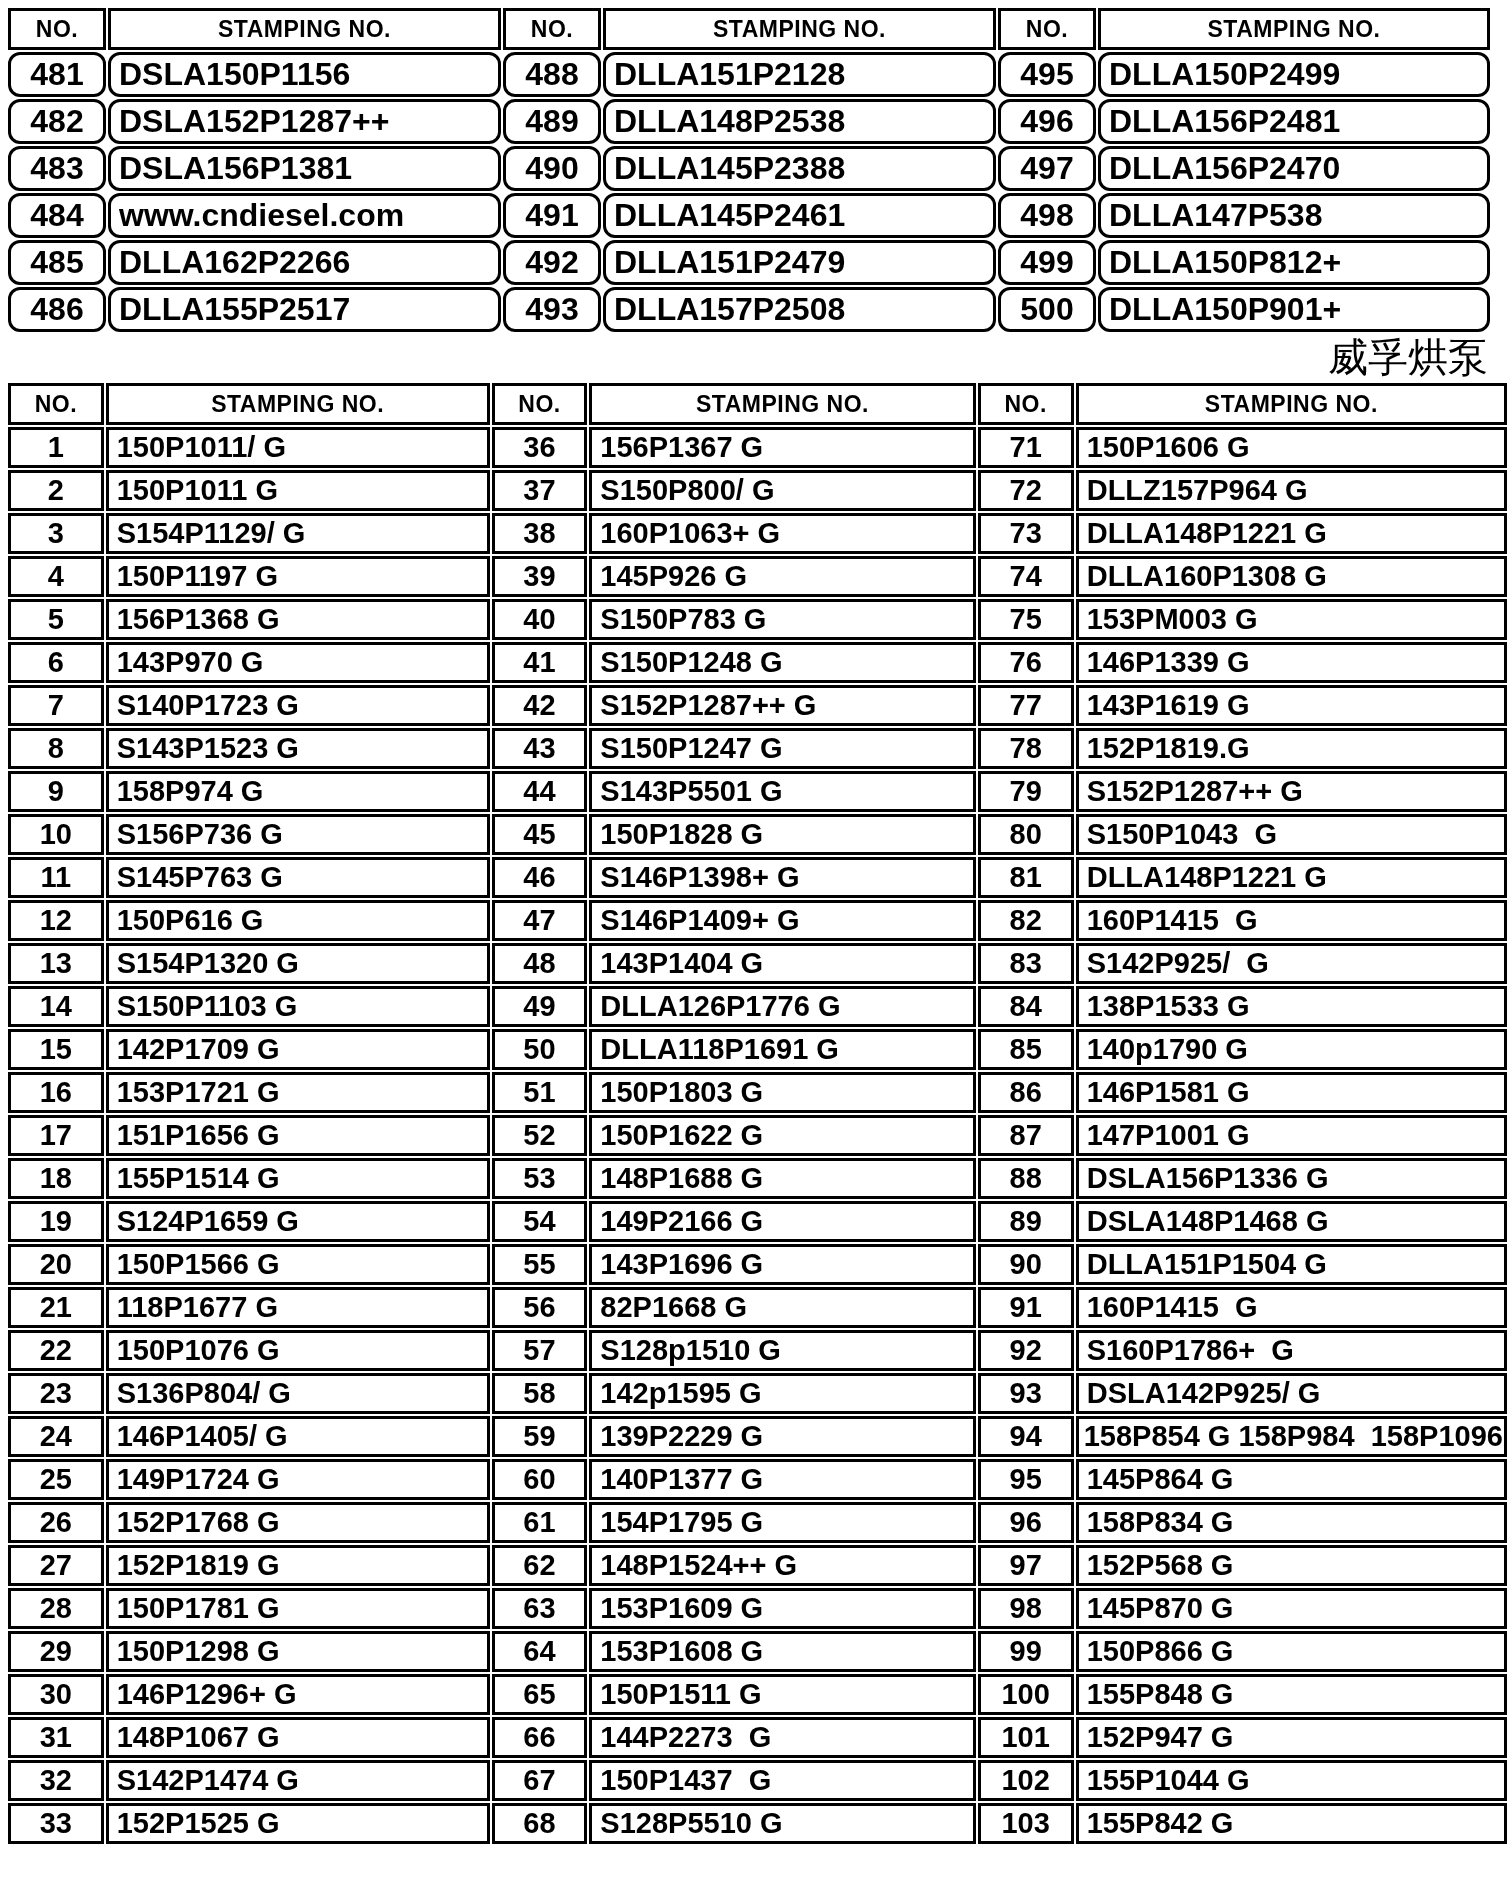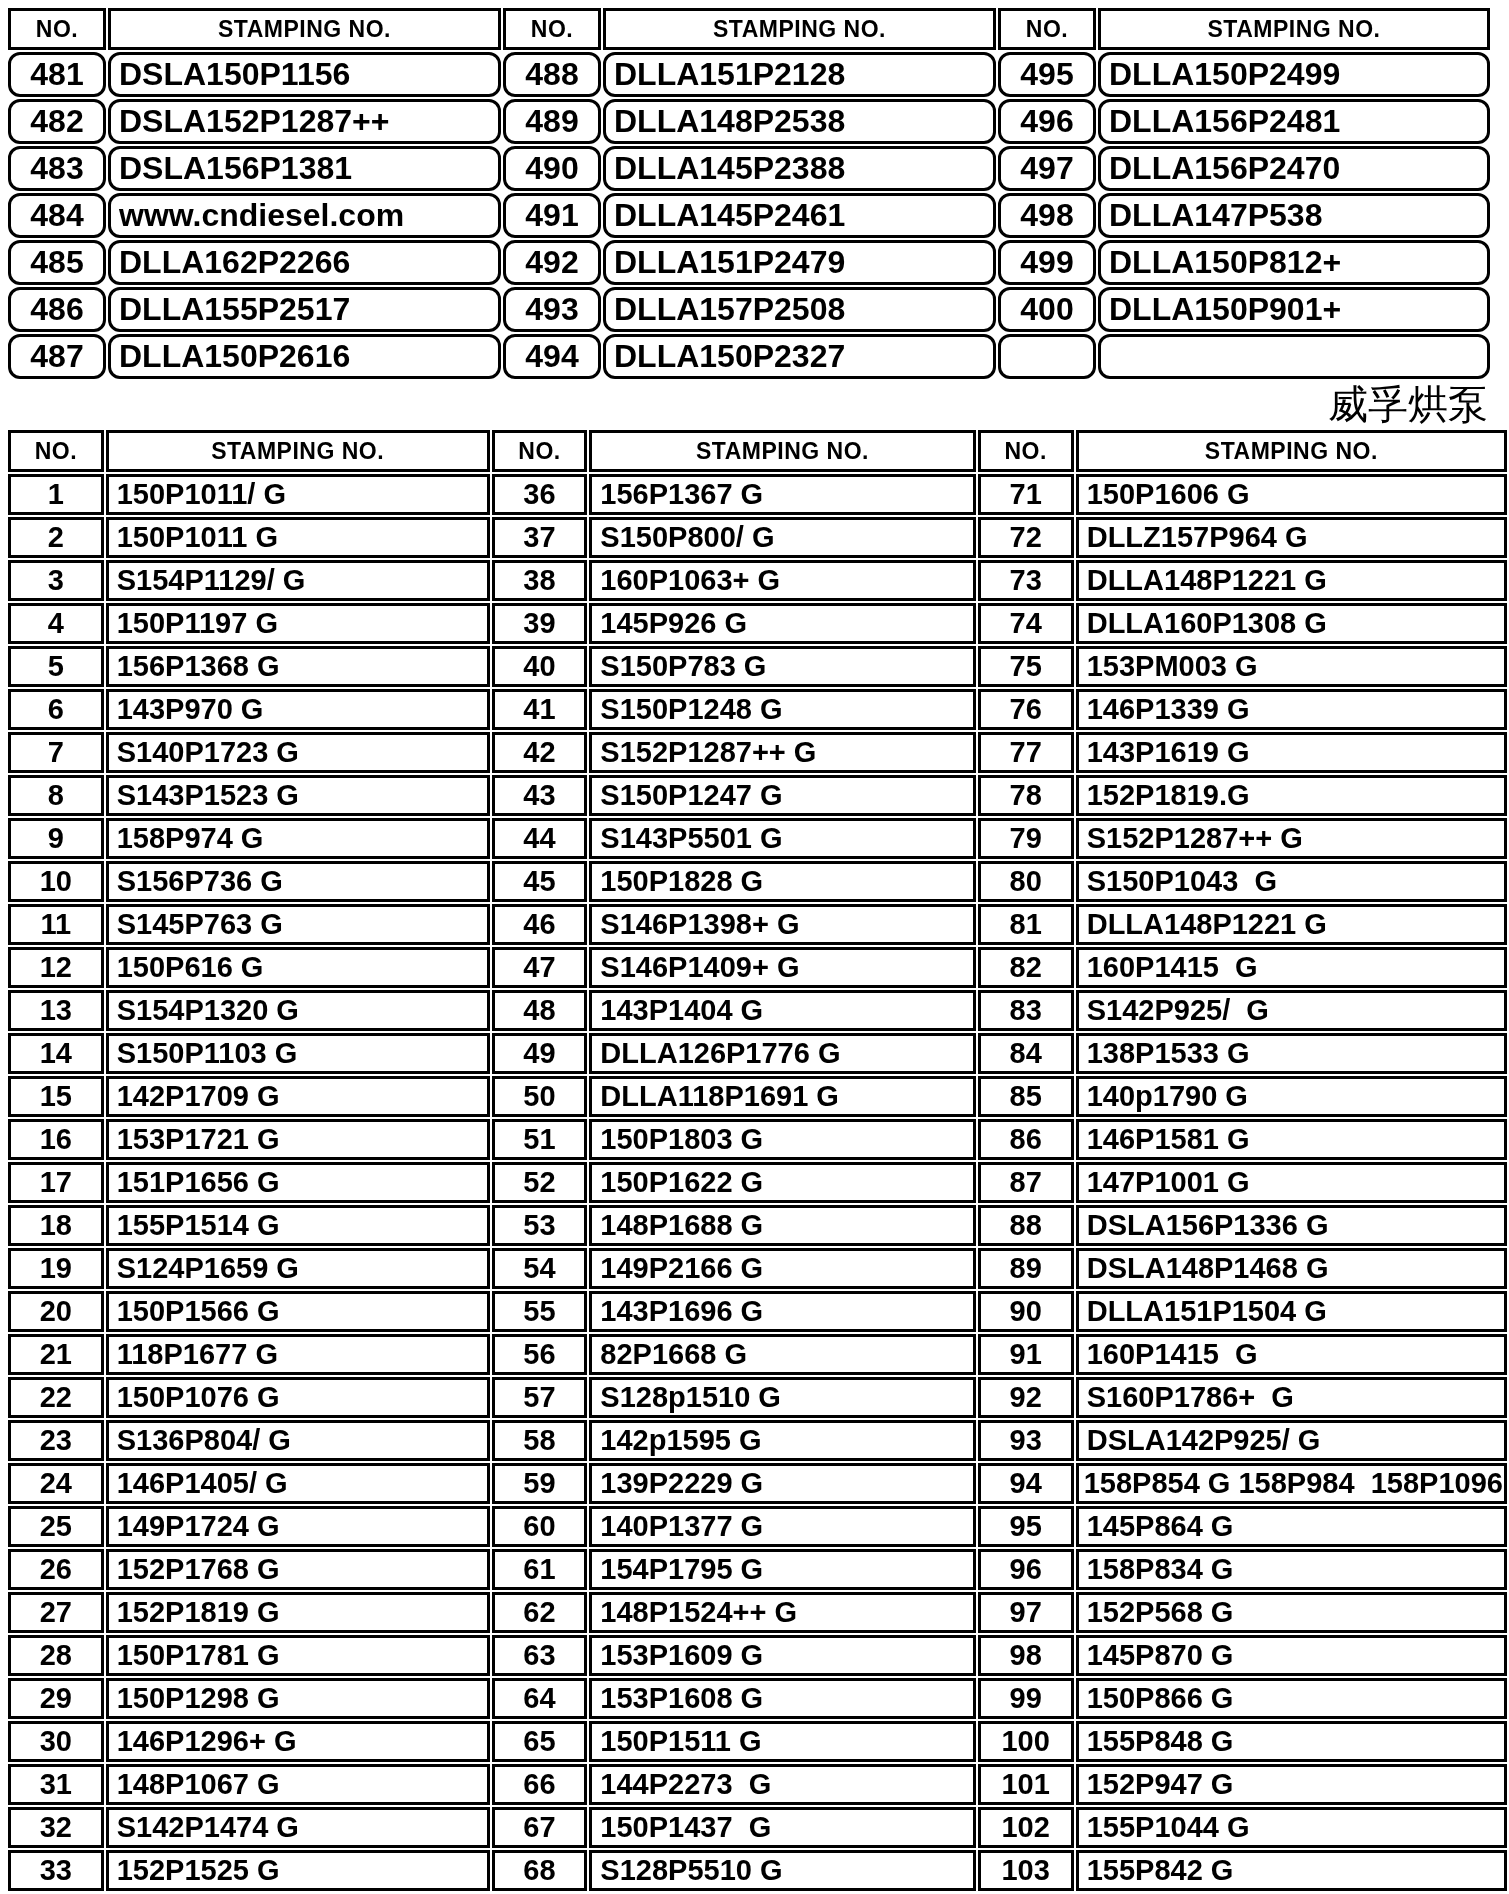--- a/index.html
+++ b/index.html
@@ -124,30 +124,22 @@
           <td class="no">492</td>
           <td class="stamp">DLLA151P2479</td>
           <td class="no">499</td>
           <td class="stamp">DLLA150P812+</td>
         </tr>
         <tr>
           <td class="no">486</td>
           <td class="stamp">DLLA155P2517</td>
           <td class="no">493</td>
           <td class="stamp">DLLA157P2508</td>
-          <td class="no">400</td>
+          <td class="no">500</td>
           <td class="stamp">DLLA150P901+</td>
-        </tr>
-        <tr>
-          <td class="no">487</td>
-          <td class="stamp">DLLA150P2616</td>
-          <td class="no">494</td>
-          <td class="stamp">DLLA150P2327</td>
-          <td class="no"></td>
-          <td class="stamp"></td>
         </tr>
       </tbody>
   </table>
 
   <div class="section-title">威孚烘泵</div>
 
   <table class="stamping" id="table2">
     <colgroup>
       <col style="width:98px">
         <col style="width:393px">

